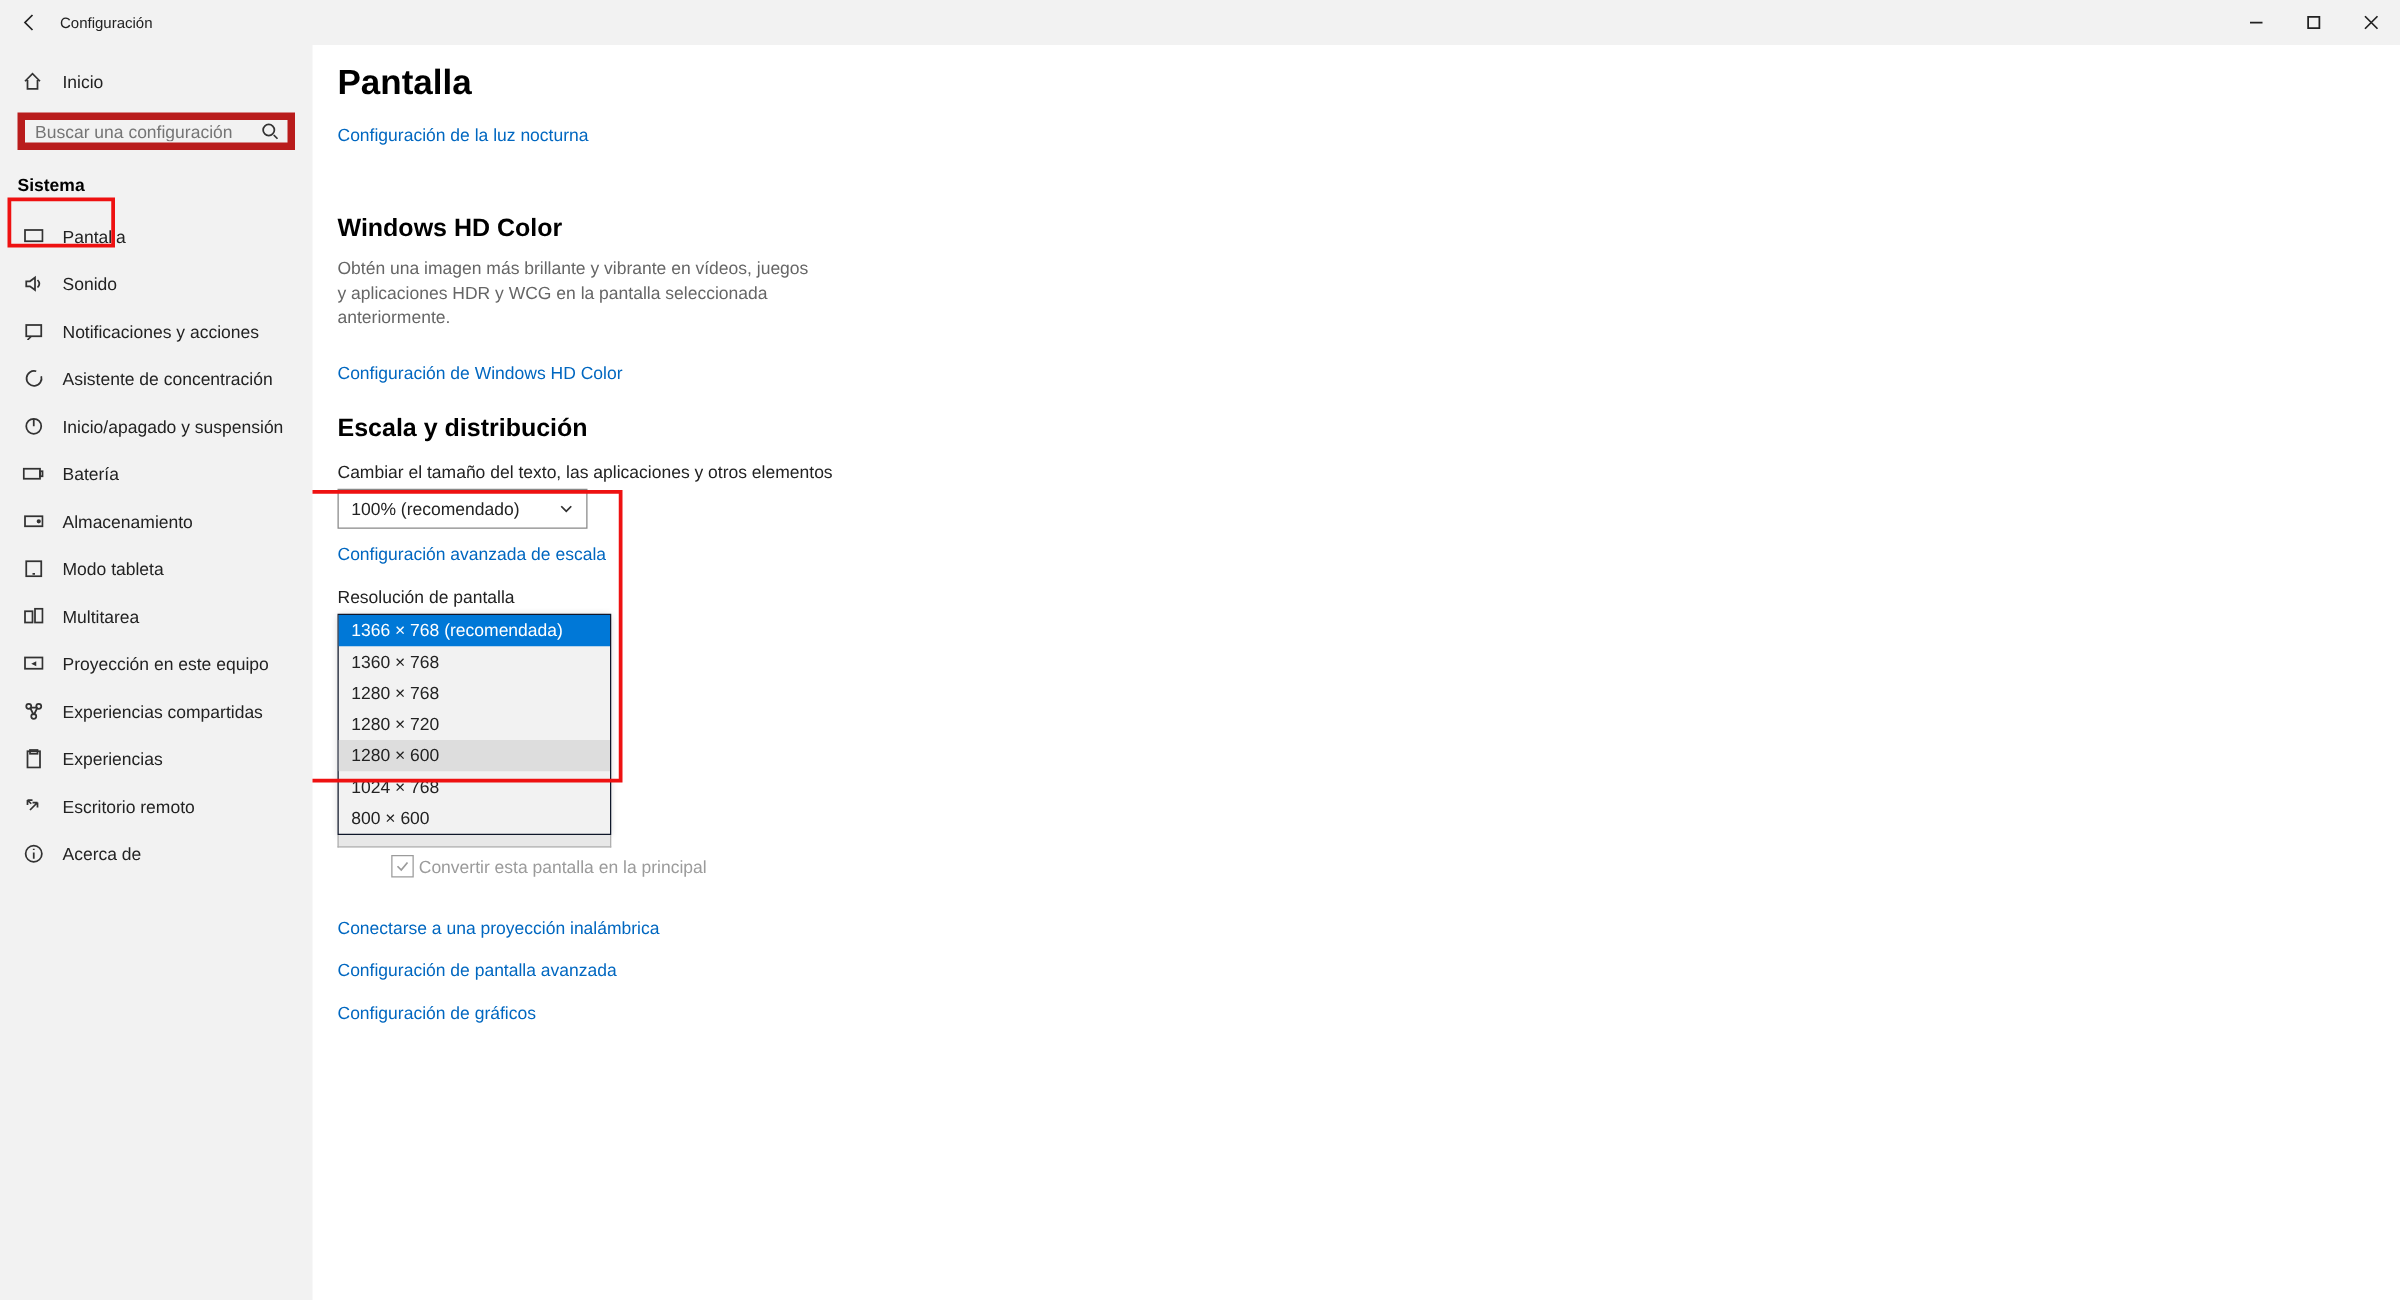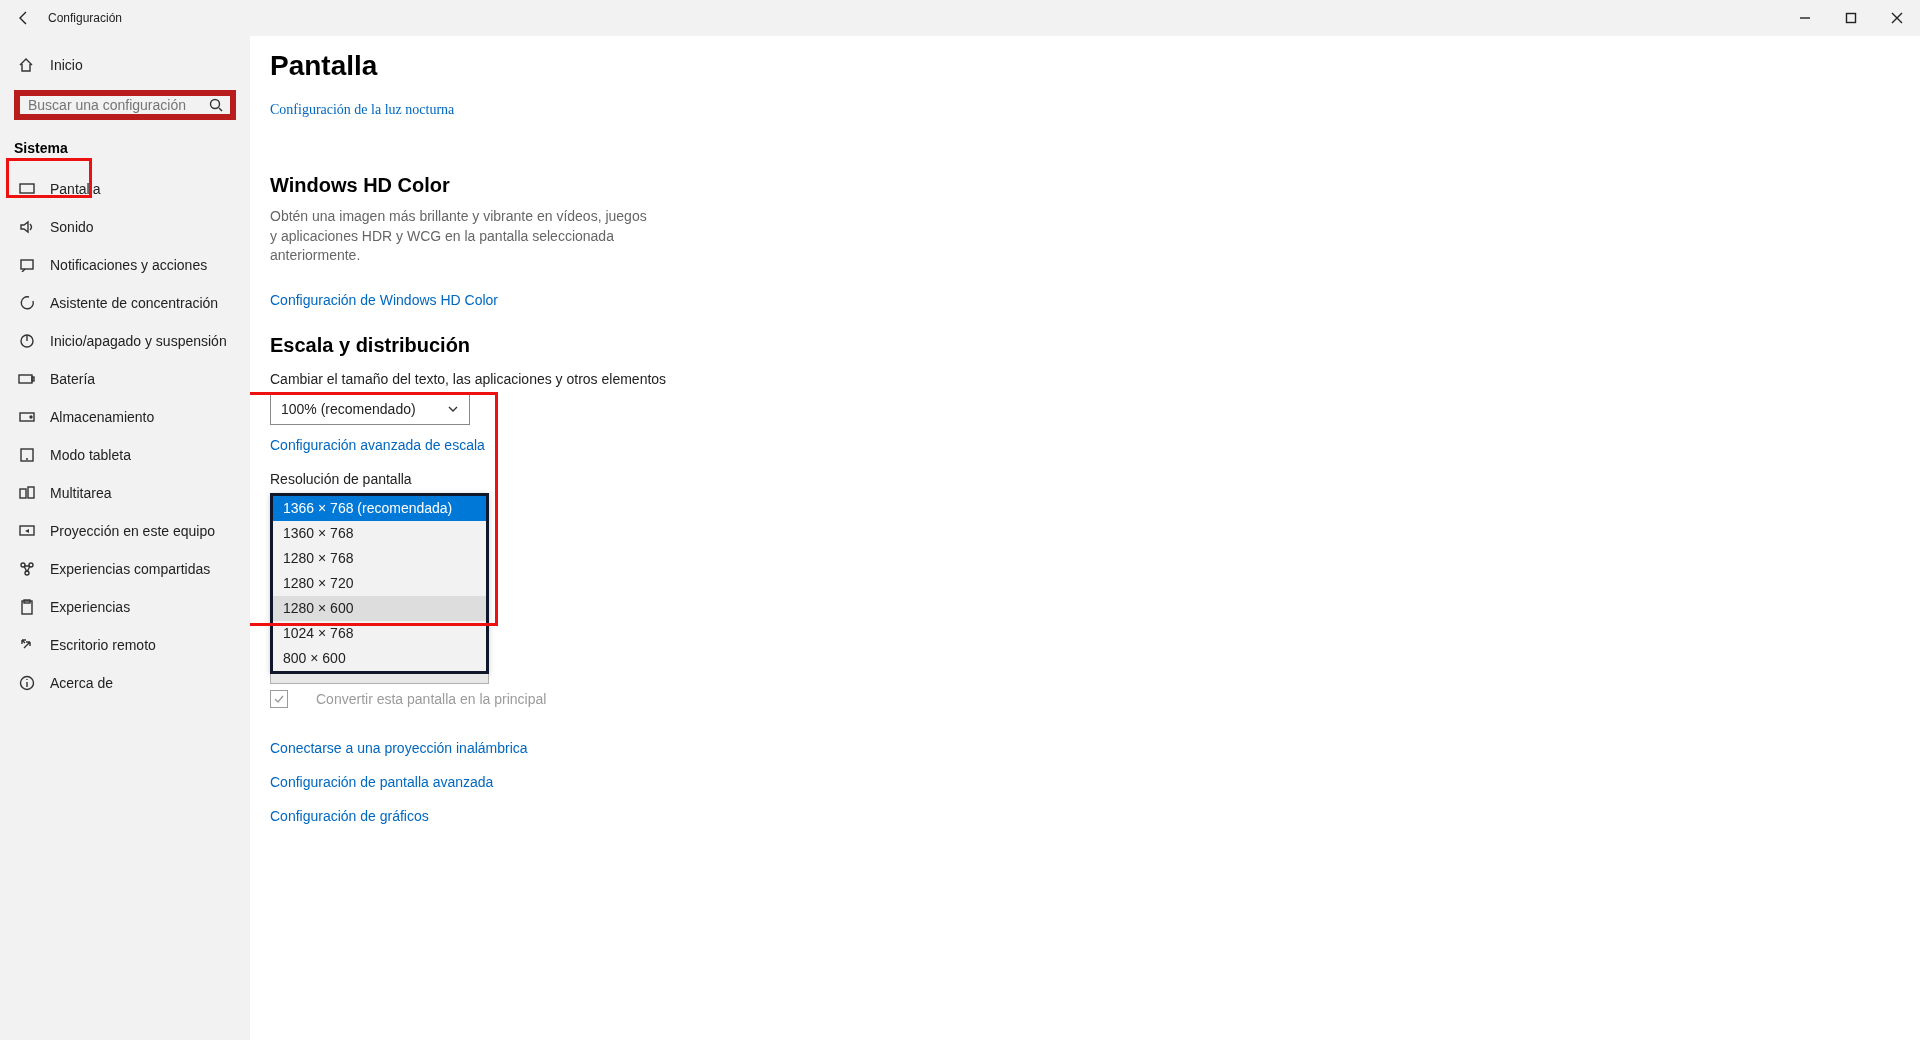--- a/index.html
+++ b/index.html
@@ -28,40 +28,40 @@
 .section-title { font-size: 14px; font-weight: 600; padding: 10px 0 14px 14px; color: #000; }
 .nav-item { display: flex; align-items: center; height: 38px; padding-left: 18px; font-size: 14px; color: #222; cursor: default; }
 .nav-item .icon { width: 18px; margin-right: 14px; display: flex; align-items: center; justify-content: center; }
 .red-box-nav { position: absolute; border: 3px solid #e11; pointer-events: none; }
 
 
 h1.page-title { font-size: 28px; font-weight: 600; color: #000; margin-bottom: 18px; }
 .toggle-row { display: flex; align-items: center; gap: 12px; margin-bottom: 14px; }
 .toggle { width: 40px; height: 20px; border: 1px solid #555; border-radius: 10px; position: relative; }
 .toggle .knob { width: 12px; height: 12px; background: #555; border-radius: 50%; position: absolute; top: 3px; left: 3px; }
-.link { color: #0067c0; font-size: 14px; margin-bottom: 30px; display: inline-block; font-family: Liberation Serif, serif; }
+.link { color: #0067c0; font-size: 14px; margin-bottom: 30px; display: inline-block; }
 h2.section { font-size: 20px; font-weight: 600; color: #000; margin: 26px 0 10px 0; }
 .para { font-size: 14px; color: #666; line-height: 1.4; max-width: 380px; margin-bottom: 26px; }
 .label { font-size: 14px; color: #222; margin: 14px 0 6px 0; }
 .dropdown { display: flex; align-items: center; justify-content: space-between; width: 200px; height: 32px; border: 1px solid #888; padding: 0 10px; font-size: 14px; background: #fff; color: #222; }
 .dropdown .chev { display: flex; }
 .link2 { color: #0067c0; font-size: 14px; display: block; margin-top: 12px; }
 
 
 .res-block { position: relative; margin-top: 18px; }
-.res-list { width: 219px; border: 3px solid #0f172a; background: #f2f2f2; box-shadow: 0 1px 6px rgba(0,0,0,.18); }
+.res-list { width: 219px; border: 1px solid #0f172a; background: #f2f2f2; box-shadow: 0 1px 6px rgba(0,0,0,.18); }
 .res-opt { height: 25px; display: flex; align-items: center; padding-left: 10px; font-size: 14px; color: #222; }
 .res-opt.selected { background: #0078d7; color: #fff; }
 .res-opt.hover { background: #ddd; }
 .res-under { width: 219px; height: 10px; border: 1px solid #b0b0b0; border-top: none; background: #e8e8e8; }
 
 .red-box-res { position: absolute; border: 3px solid #e11; pointer-events: none; }
 
 
-.check-row { display: flex; align-items: center; gap: 28px; margin-top: 6px; color: #9b9b9b; font-size: 14px; }
+.check-row { display: flex; align-items: center; gap: 4px; margin-top: 6px; color: #9b9b9b; font-size: 14px; margin-left: 43px; }
 .check-row .cb { width: 18px; height: 18px; border: 1px solid #9b9b9b; display: flex; align-items: center; justify-content: center; }
 
 
 svg { fill: none; stroke: #333; stroke-width: 1.4; }
 </style>
 </head>
 <body>
 
 <div class="titlebar">
   <div class="back">

